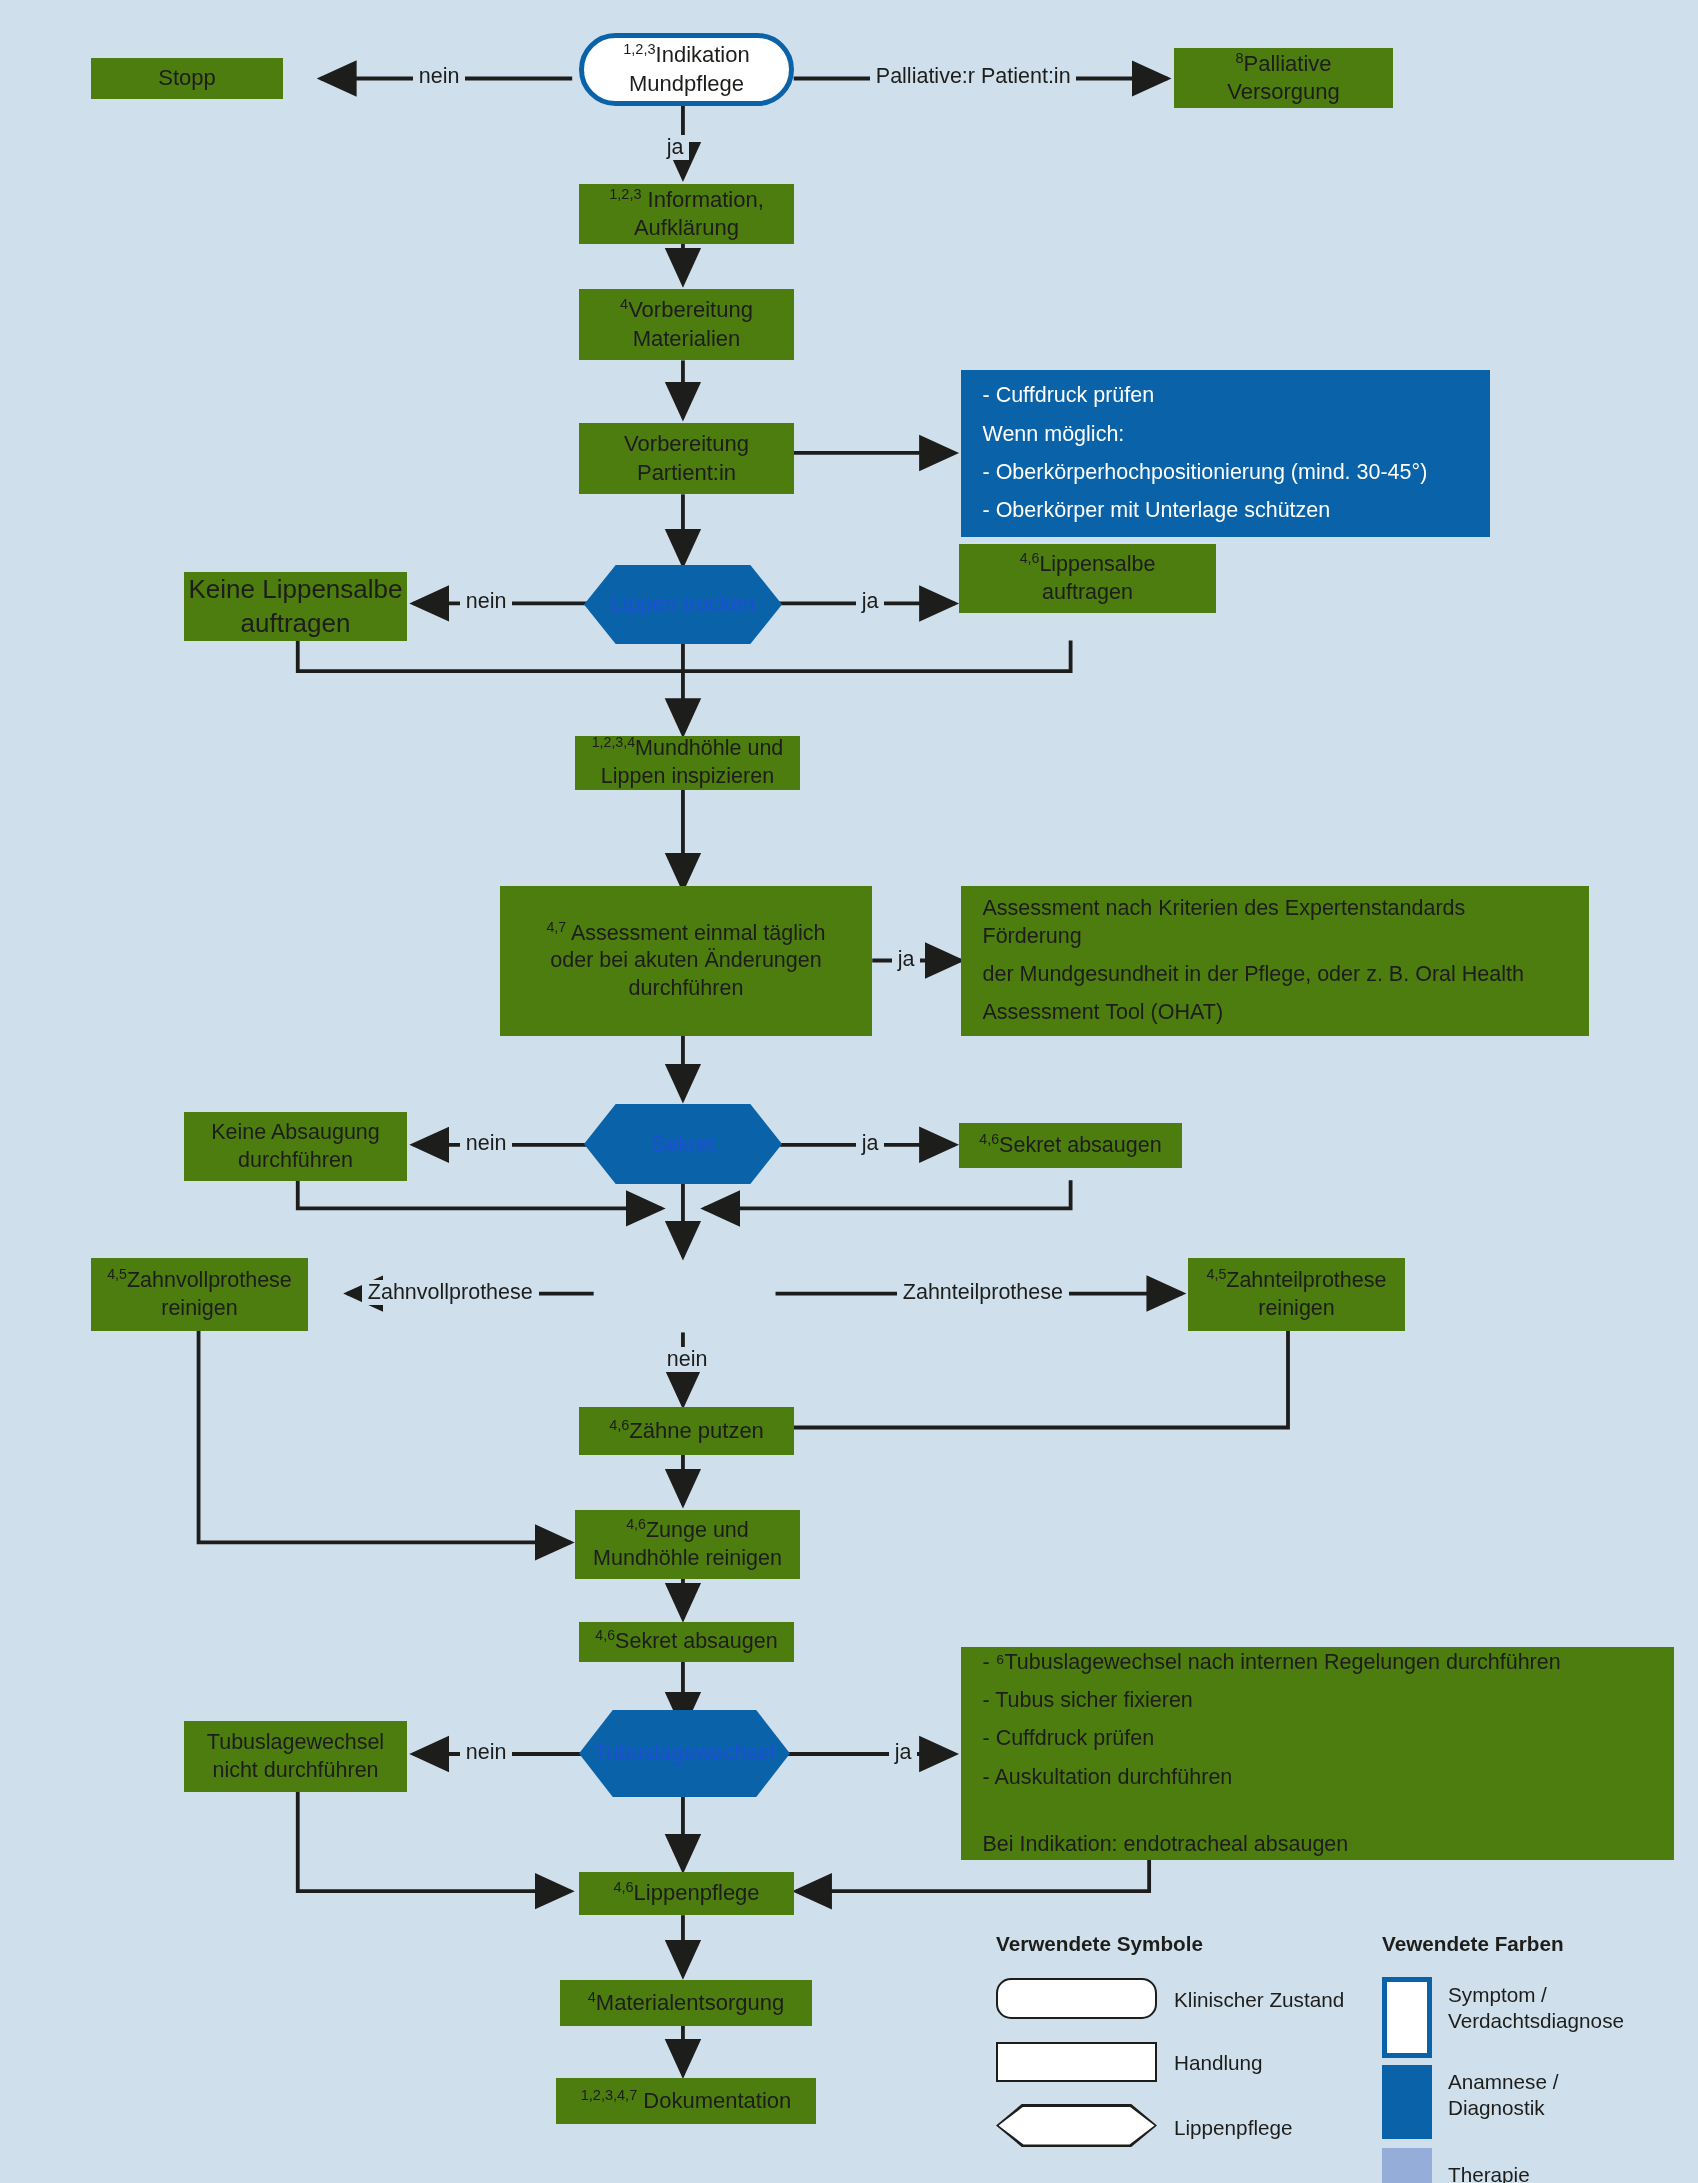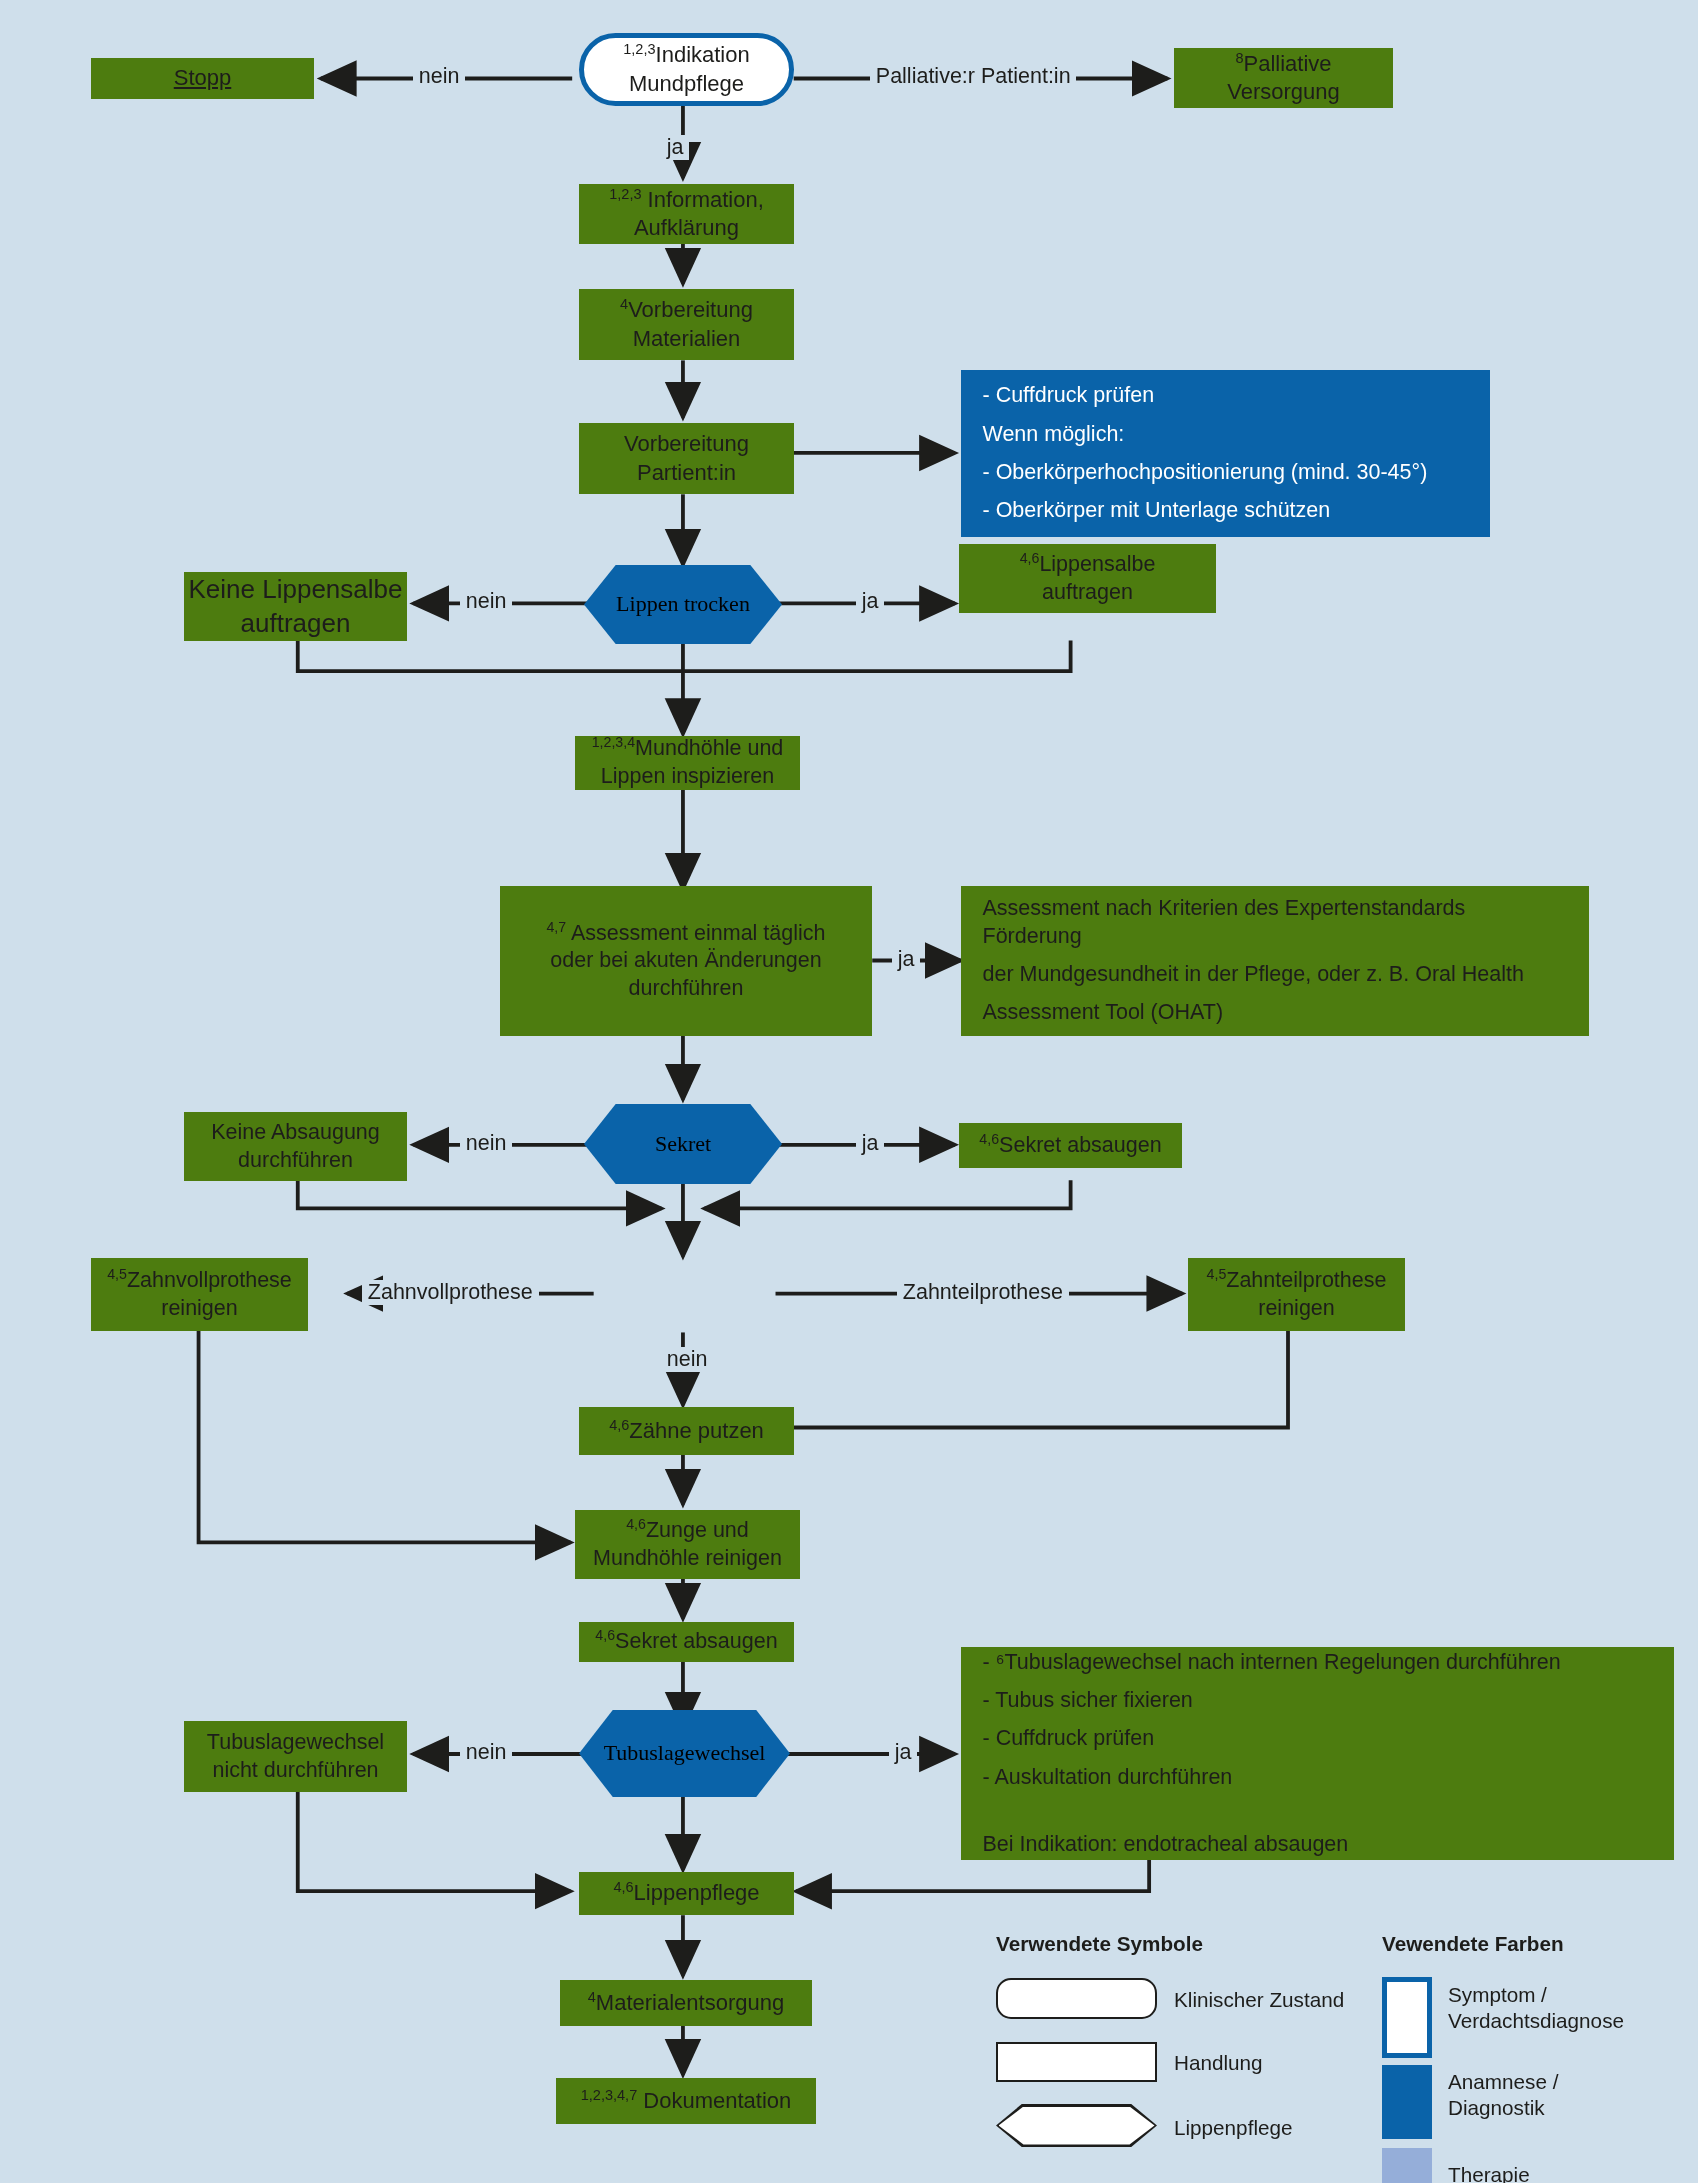--- a/index.html
+++ b/index.html
@@ -19,21 +19,21 @@
     text-align:center;
     color:#1d1d1b;
     line-height:1.28;
   }
   .therapy{background:#4d7c0f;}
   .diag{background:#0a63a9;color:#ffffff;}
   .clinical{
     background:#ffffff;border:5.8px solid #0a63a9;border-radius:40px;
   }
   .hexnode{
-    background:transparent;color:#000000;font-family:Liberation Serif, serif;
+    background:transparent;color:#1d4ed8;
   }
   .hexnode .hexbg{
     position:absolute;left:0;top:0;width:100%;height:100%;
     background:#0a63a9;
     clip-path:polygon(16% 0%, 84% 0%, 100% 50%, 84% 100%, 16% 100%, 0% 50%);
   }
   .hexnode .hexlabel{position:relative;z-index:2;}
 
   .lbl{
     position:absolute;
@@ -139,21 +139,21 @@
       <path d="M360 2168 L360 2288 L690 2288" marker-end="url(#ah)"></path>
 
       <path d="M1390 2250 L1390 2288 L963 2288" marker-end="url(#ah)"></path>
 
       <line x1="826" y1="2317" x2="826" y2="2390" marker-end="url(#ah)"></line>
 
       <line x1="826" y1="2450" x2="826" y2="2510" marker-end="url(#ah)"></line>
     </g>
   </svg>
 
-  <div class="node therapy" style="left:91px;top:58px;width:223px;height:41px;font-size:22px;text-decoration:underline;">
+  <div class="node therapy" style="left:91px;top:58px;width:192px;height:41px;font-size:22px;">
     <span>Stopp</span>
   </div>
 
   <div class="node clinical" style="left:579px;top:33px;width:215px;height:73px;font-size:22px;">
     <div>
       <span class="sup">1,2,3</span><span>Indikation</span><br>
       <span>Mundpflege</span>
     </div>
   </div>
 

